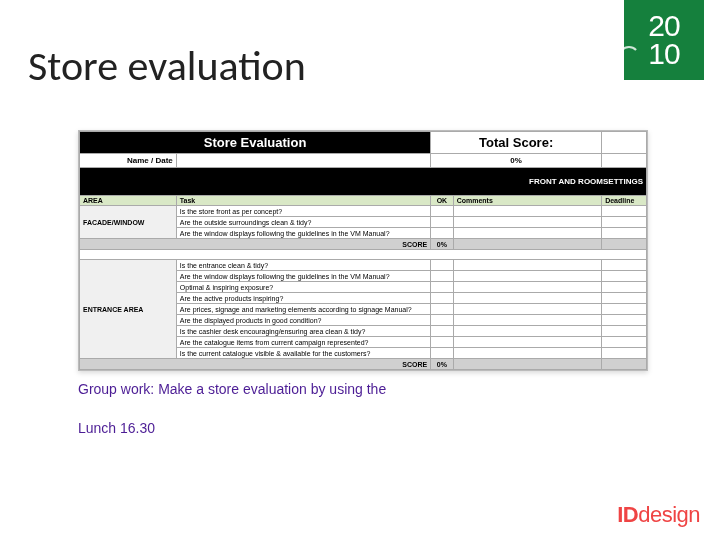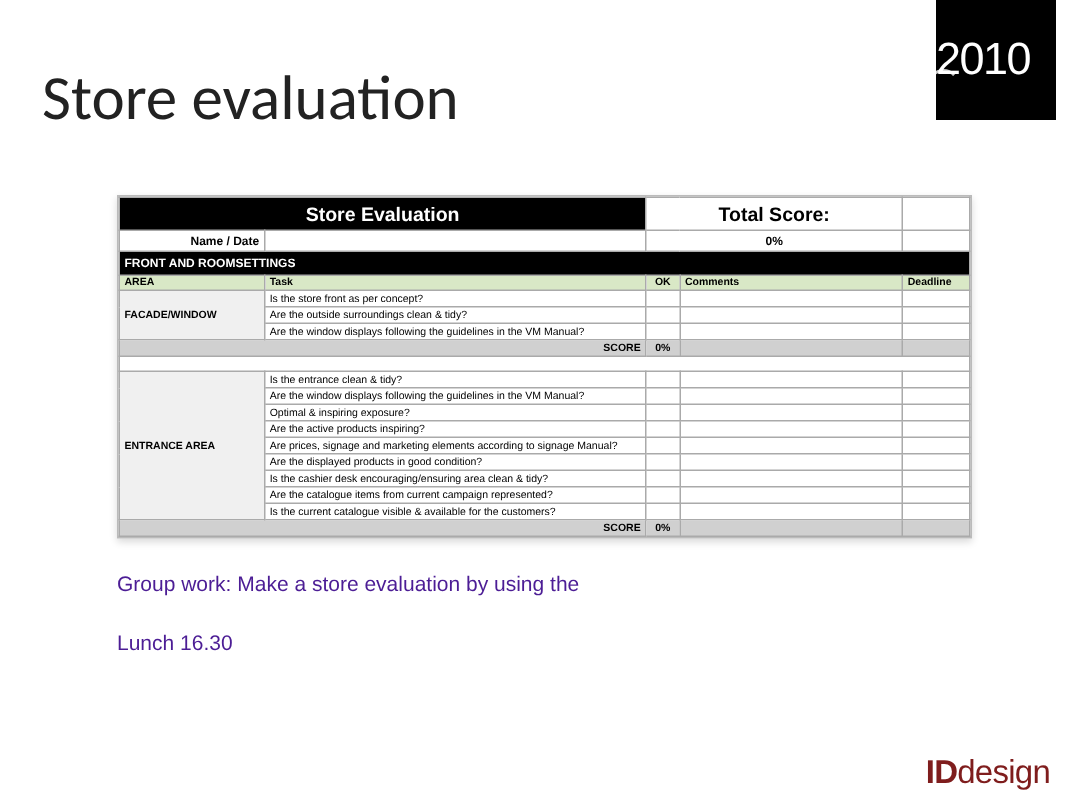--- a/index.html
+++ b/index.html
@@ -10,24 +10,25 @@
     font-family: Verdana, Arial, sans-serif;
     position: relative;
     overflow: hidden;
   }
   .logo-2015 {
     position: absolute;
     top: 0;
     right: 16px;
     width: 80px;
     height: 80px;
-    background: #000000;
+    background: #15803d;
     display: flex;
-    flex-direction: row;
+    flex-direction: column;
     align-items: center;
+    justify-content: center;
   }
   .logo-2015 .year-top, .logo-2015 .year-bot {
     color: #fff;
     font-size: 30px;
     font-weight: 300;
     line-height: 0.95;
     letter-spacing: -1px;
   }
   .logo-2015 .swirl {
     position: absolute;
@@ -92,23 +93,23 @@
     color: #000;
     font-weight: bold;
     text-align: center;
     font-size: 14px;
   }
   .row-name td { height: 14px; font-size: 8px; }
   .section-bar {
     background: #000;
     color: #fff;
     font-weight: bold;
-    text-align: left;
+    text-align: right;
     font-size: 8px;
-    height: 16px;
+    height: 28px;
   }
   .col-hdr {
     background: #d9e8c6;
     font-size: 7px;
     font-weight: bold;
     height: 10px;
   }
   .area-cell {
     background: #f0f0f0;
     font-size: 7px;
@@ -139,21 +140,21 @@
     line-height: 1.4;
     color: #4c1d95;
   }
   .iddesign-logo {
     position: absolute;
     bottom: 12px;
     right: 20px;
     font-family: Arial, sans-serif;
     font-size: 22px;
     font-weight: bold;
-    color: #7f1d1d;
+    color: #ef4444;
     letter-spacing: -0.5px;
     margin-top: 43px;
   }
   .iddesign-logo .id { font-weight: 900; }
   .iddesign-logo .design { font-weight: 400; }
   .col-area   { width: 58px; }
   .col-task   { width: 260px; }
   .col-ok     { width: 24px; }
   .col-comm   { width: 180px; }
   .col-dead   { width: 48px; }

